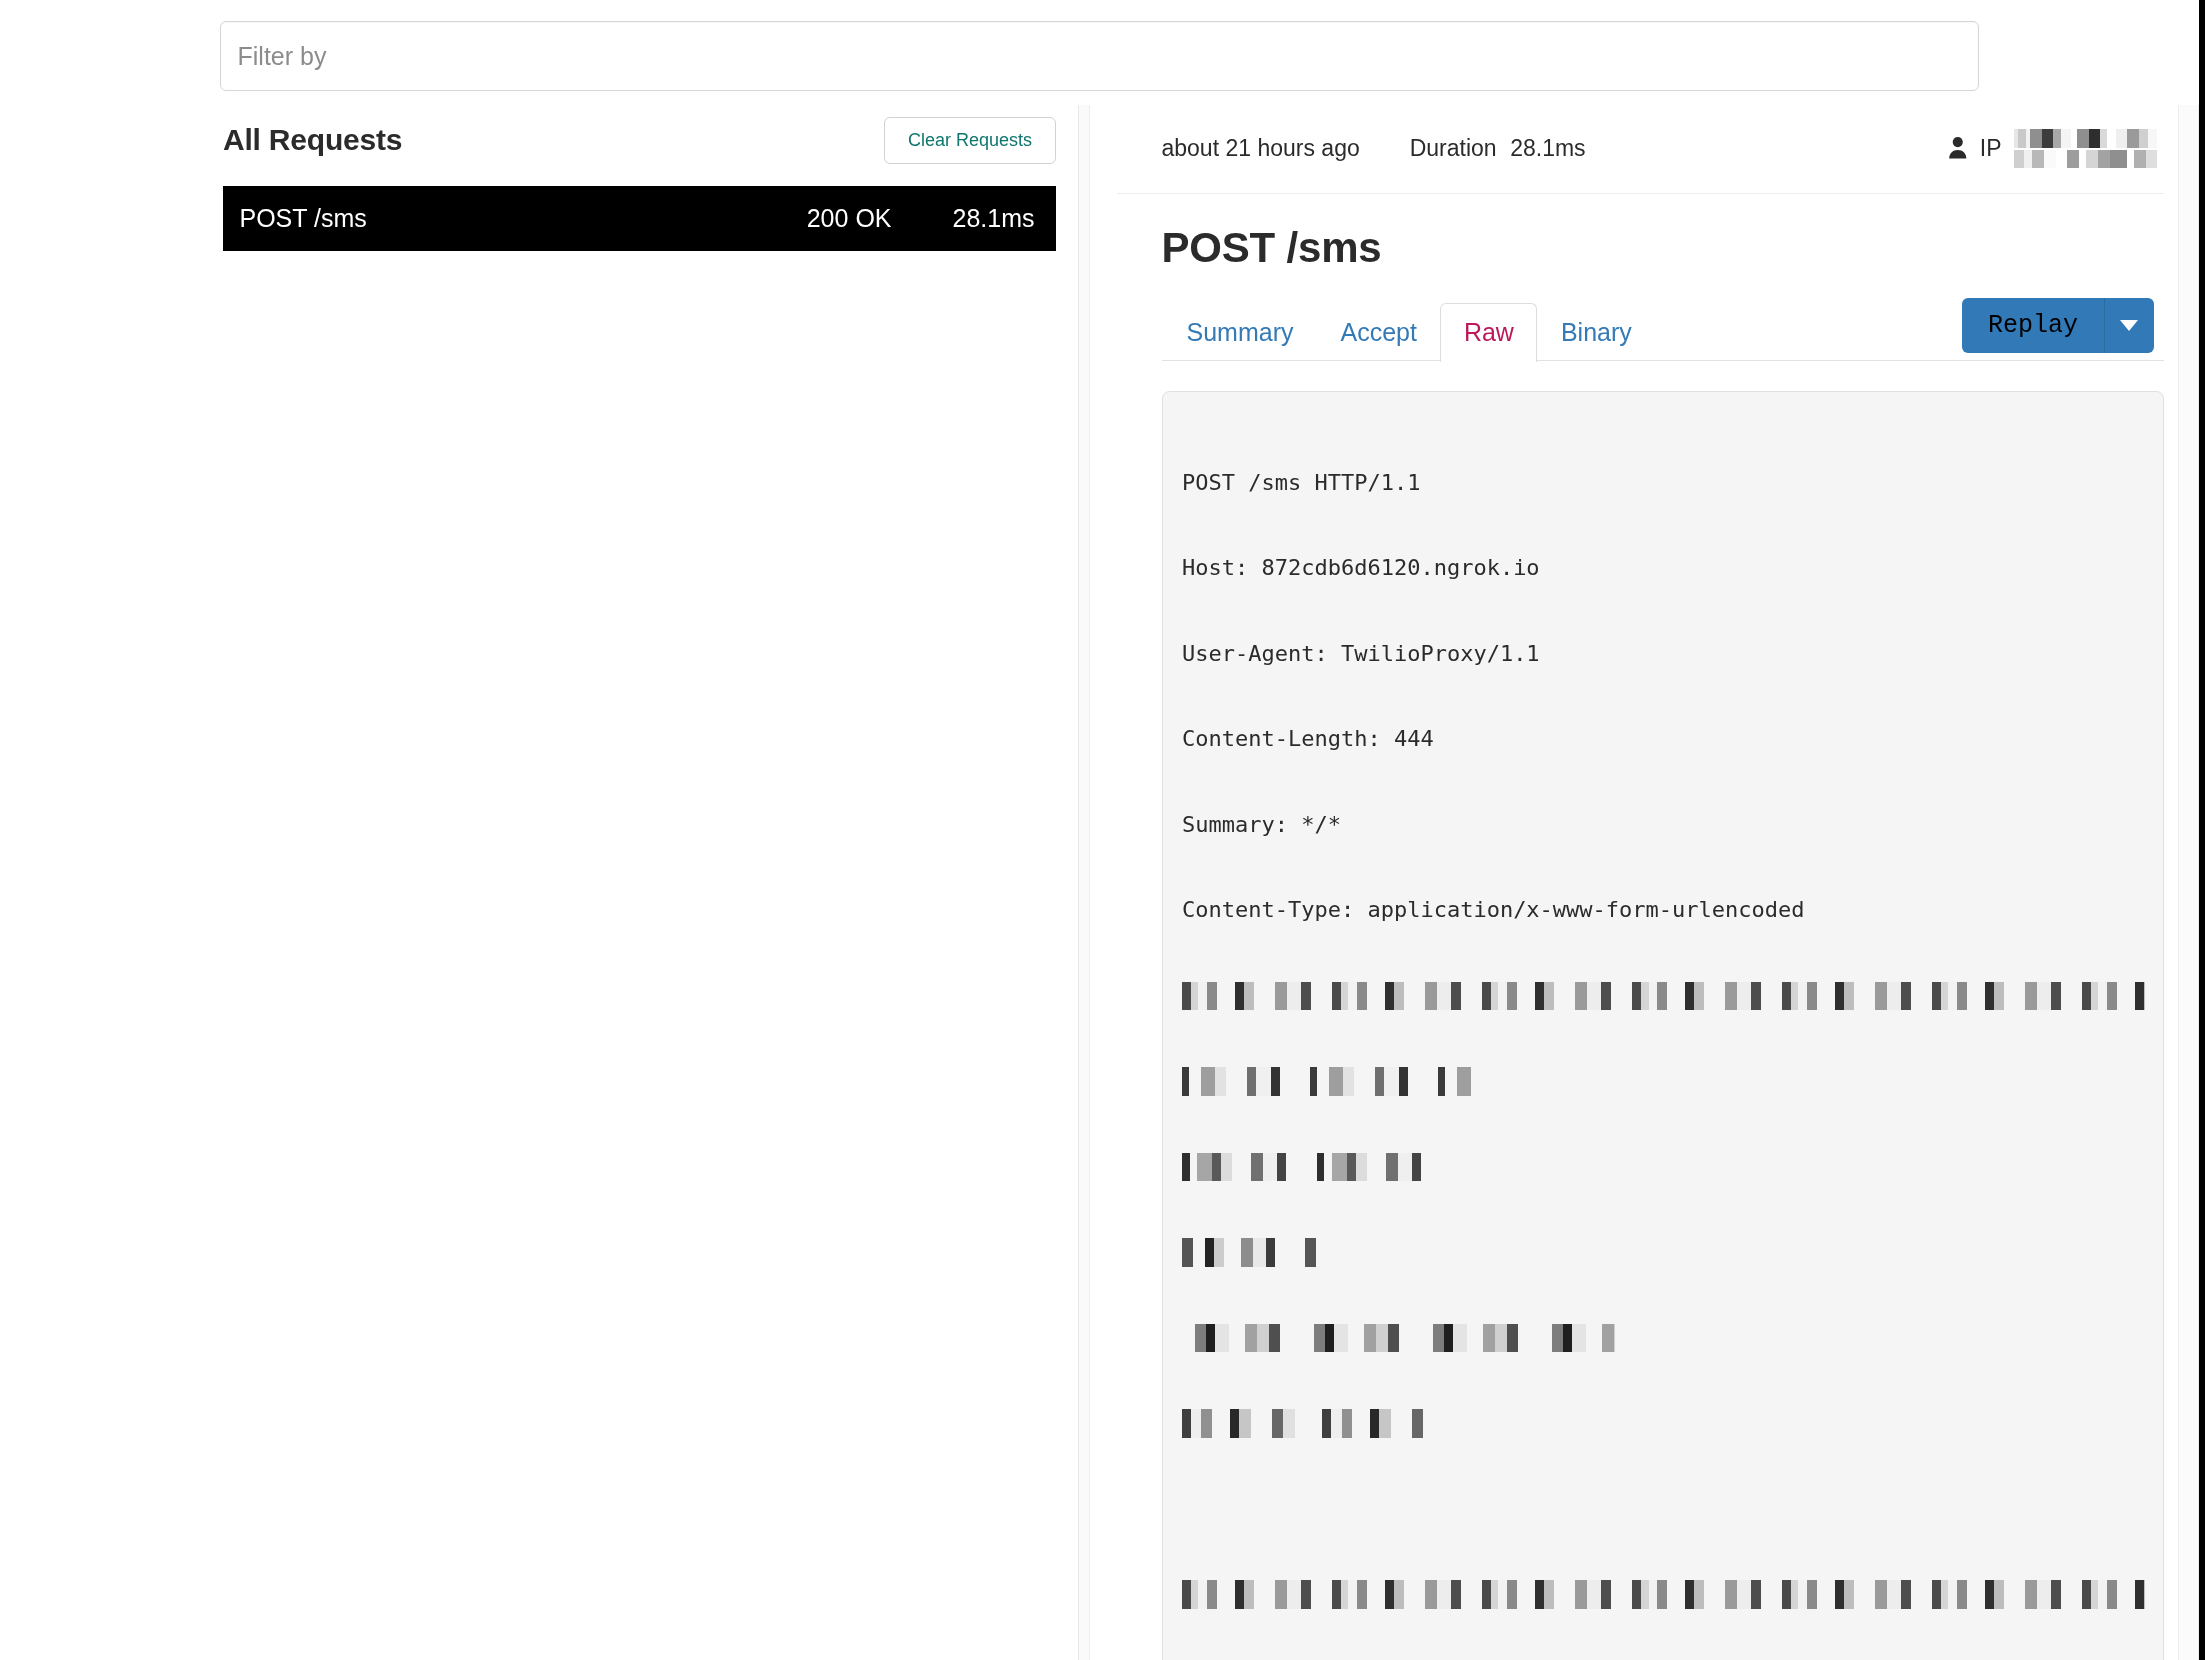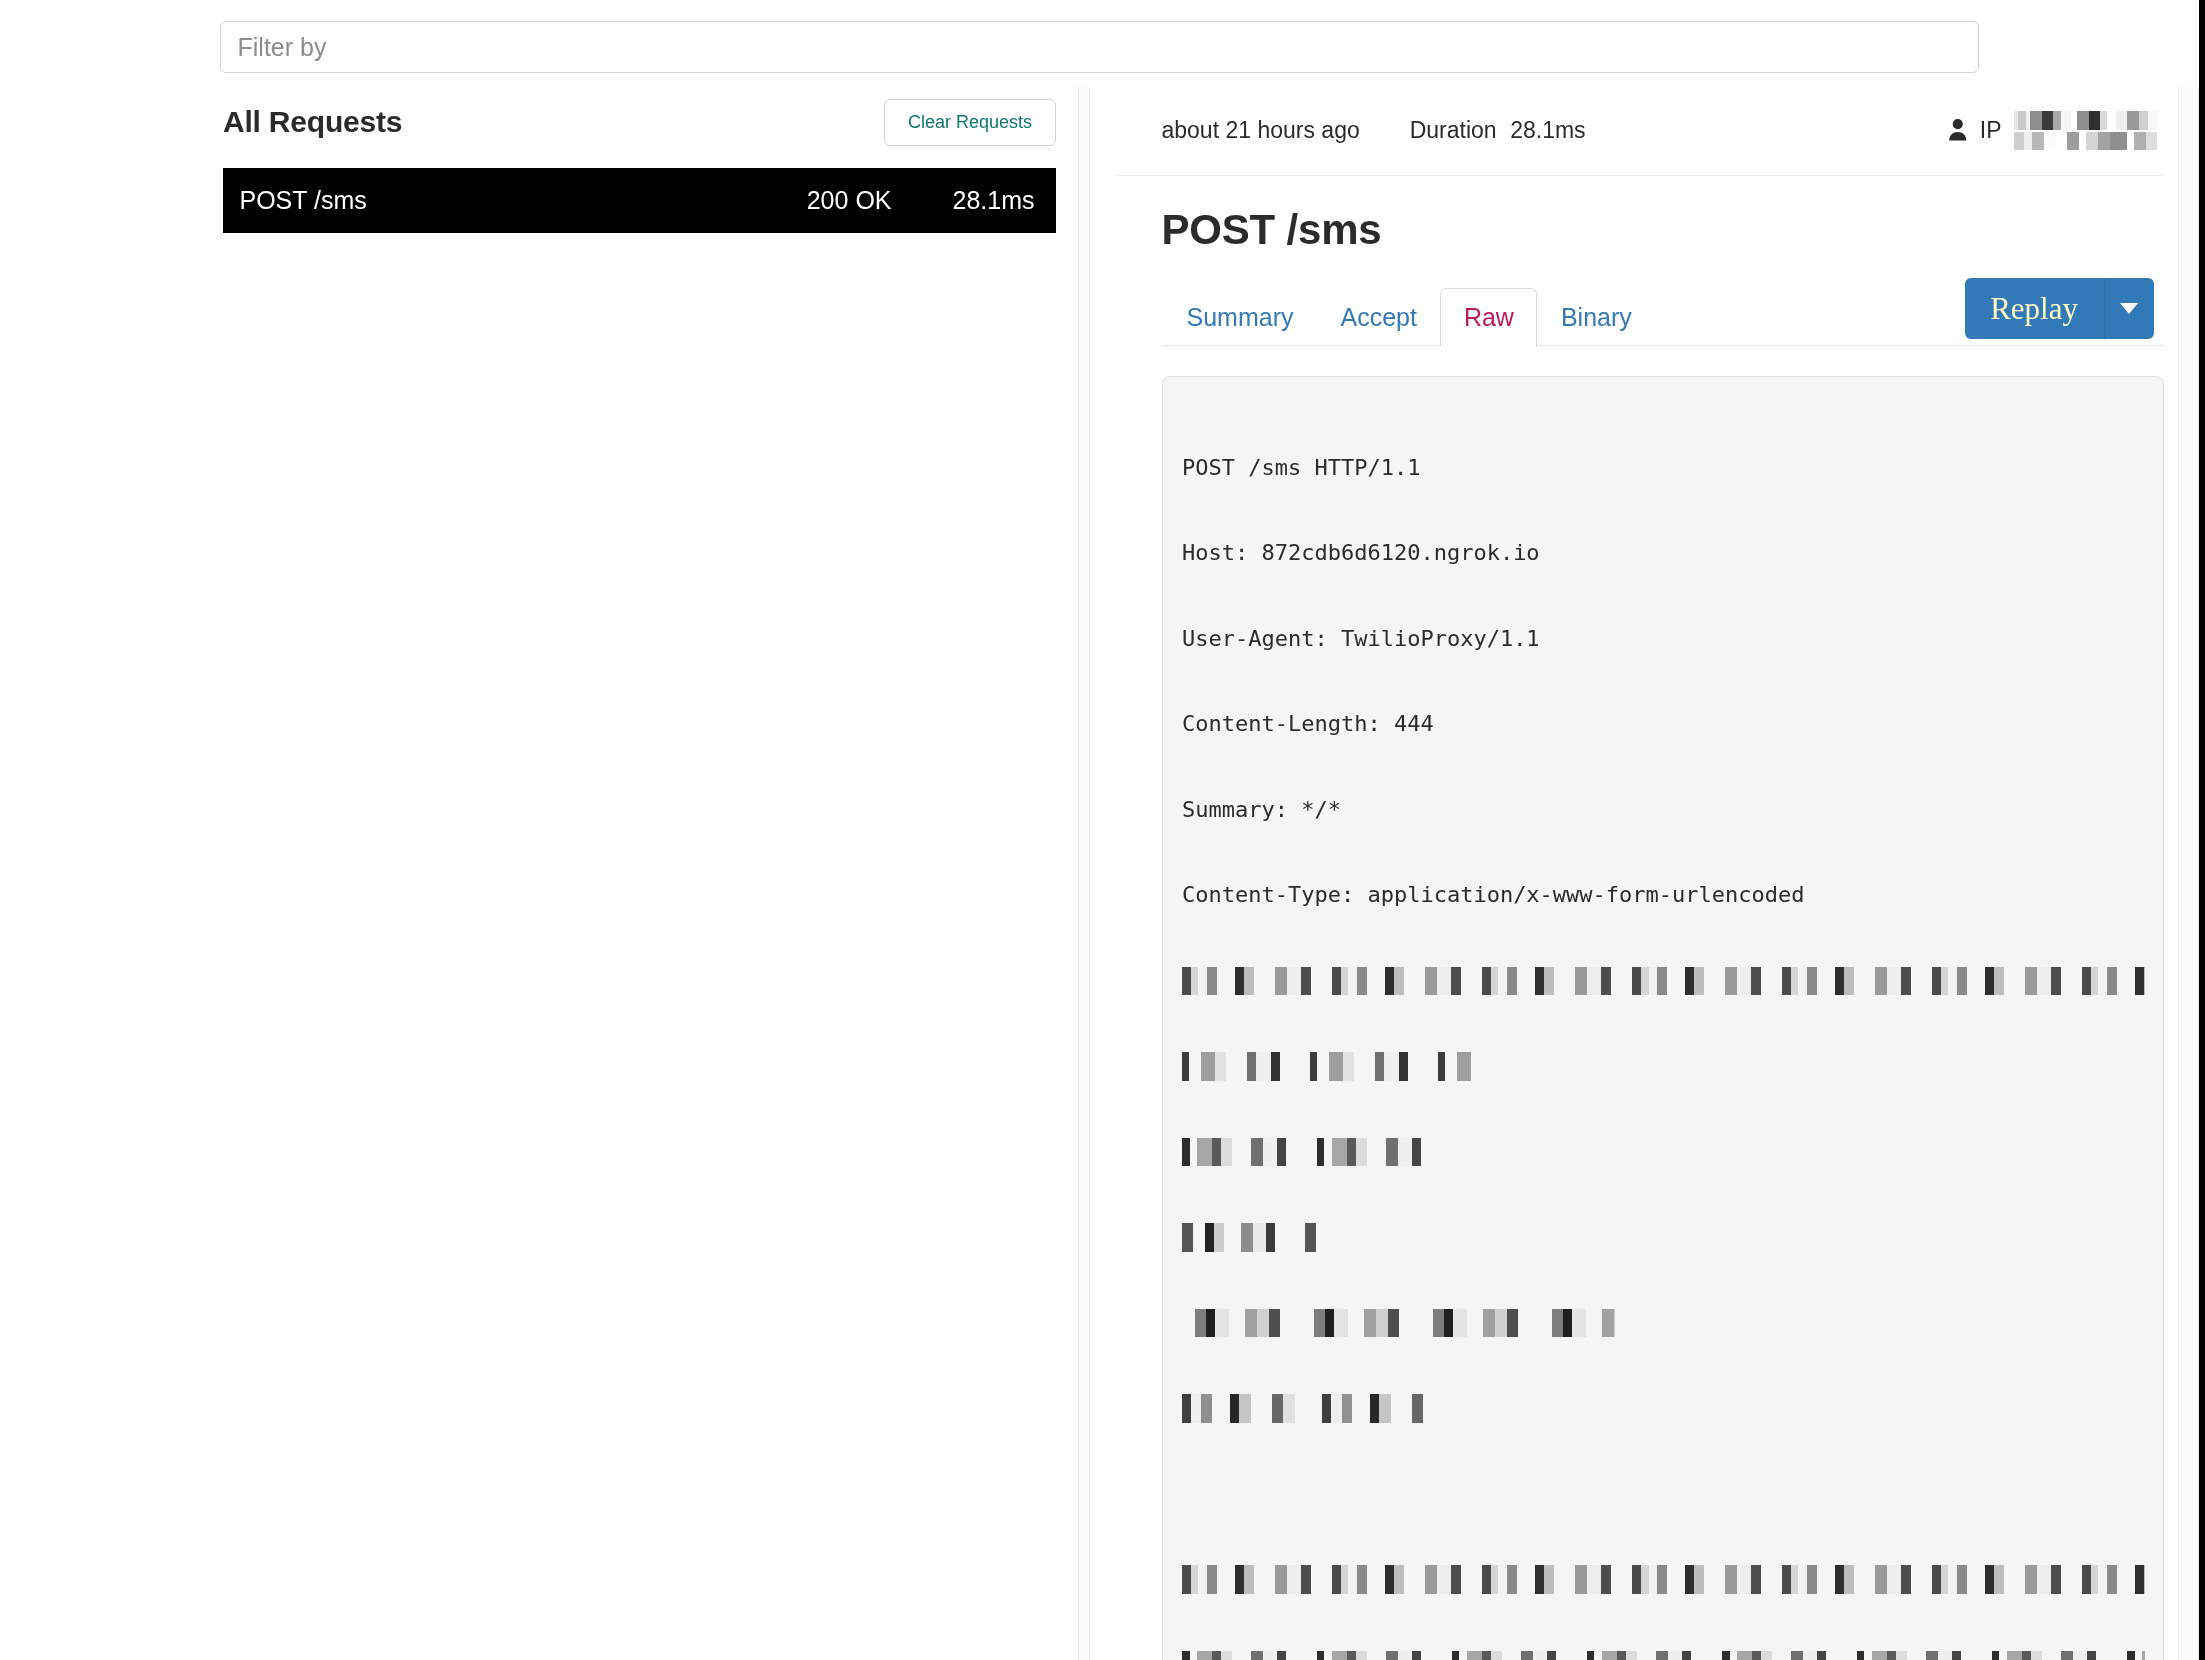--- a/index.html
+++ b/index.html
@@ -35,21 +35,21 @@
   }
 
   
   .filter-row {
     padding: 21px 0 0 0;
     display: flex;
     justify-content: center;
   }
   .filter-input {
     width: 1759px;
-    height: 52px;
+    height: 70px;
     border: 1.5px solid #d6d6d6;
     border-radius: 6px;
     background: #ffffff;
     font-size: 25px;
     font-family: "Liberation Sans", sans-serif;
     color: #333;
     padding: 0 16.5px;
     outline: none;
     box-shadow: inset 0 0.8px 1.5px rgba(0,0,0,0.045);
   }
@@ -216,24 +216,24 @@
   .replay-group {
     display: flex;
     align-self: center;
     margin-bottom: 6px;
     margin-right: 10.5px;
     border-radius: 6px;
     overflow: hidden;
   }
   .replay-btn {
     background: #3279b7;
-    color: #fef9c3;
+    color: #000000;
     border: none;
-    font-size: 31px;
-    font-family: Liberation Serif, serif;
+    font-size: 25px;
+    font-family: Liberation Mono, monospace;
     padding: 15px 25.5px;
     cursor: pointer;
     line-height: 1;
   }
   .replay-caret {
     background: #3279b7;
     border: none;
     border-left: 1.5px solid #2b6ca3;
     width: 50px;
     display: flex;

